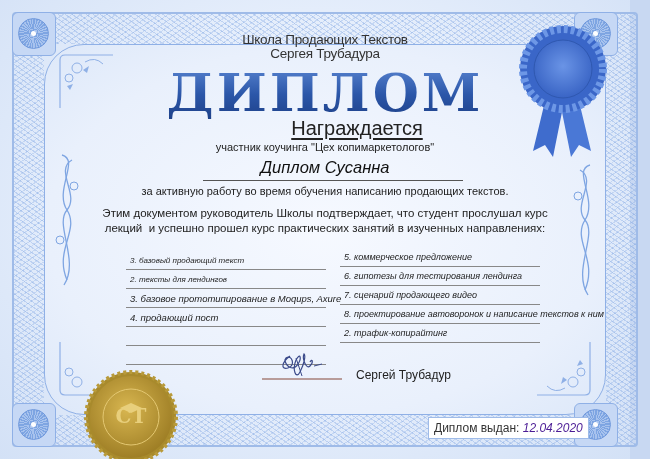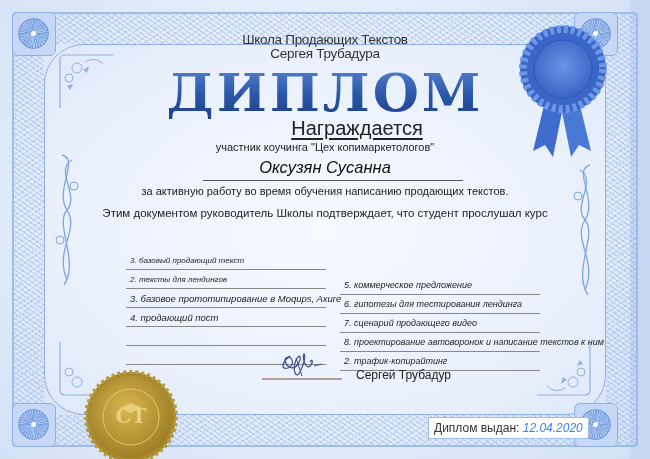--- a/index.html
+++ b/index.html
@@ -88,21 +88,21 @@
     position:absolute; top:185px; left:0; width:650px; text-align:center; font-size:11px; color:#222;
   }
   .confirm {
     position:absolute; top:206px; left:0; width:650px; text-align:center; font-size:11.5px; color:#222; line-height:15px;
   }
   .courses {
     position:absolute; left:126px; top:251px; width:410px;
   }
   .col { position:absolute; top:0; width:200px; }
   .col.left { left:0; }
-  .col.right { left:214px;margin-top:28px; }
+  .col.right { left:214px; }
   .item {
     position:relative; height:19px; border-bottom:1.5px solid #888;
     font-size:9.5px; font-style:italic; color:#222; white-space:nowrap;
     padding-left:4px; line-height:19px;
   }
   .col.left .item:nth-child(1) { font-size:8px; }
   .col.left .item:nth-child(2) { font-size:8px; }
   .col.right .item { font-size:9px; overflow:visible; }
 
   .signature {
@@ -113,21 +113,21 @@
   }
   .signer {
     position:absolute; left:356px; top:368px; font-size:12px; color:#222;
   }
 
   .issued {
     position:absolute; left:428px; top:417px; width:161px; height:22px;
     background:#fff; border:1px solid #9fbbe8;
     font-size:12px; color:#333; line-height:20px; padding-left:5px; white-space:nowrap;
   }
-  .issued b { font-style:italic; font-weight:normal; color:#3b82f6; }
+  .issued b { font-style:italic; font-weight:normal; color:#4c1d95; }
 
   
   .ribbon { position:absolute; left:517px; top:23px; width:92px; height:140px; }
   
   .seal { position:absolute; left:84px; top:370px; width:94px; height:94px; }
 </style>
 </head>
 <body>
 
 <div class="sheet">
@@ -182,26 +182,27 @@
   </svg>
 
   <div class="school l1">Школа Продающих Текстов</div>
   <div class="school l2">Сергея Трубадура</div>
 
   <div class="title">ДИПЛОМ</div>
 
   <div class="awarded"><span>Награждается</span></div>
 
   <div class="participant">участник коучинга "Цех копимаркетологов"</div>
-  <div class="name">Оксузян Сусанна</div>
+  <div class="name">Диплом Сусанна</div>
   <div class="name-line"></div>
   <div class="for-work">за активную работу во время обучения написанию продающих текстов.</div>
 
   <div class="confirm">
     <div>Этим документом руководитель Школы подтверждает, что студент прослушал курс</div>
+    <div style="white-space:pre">лекций  и успешно прошел курс практических занятий в изученных направлениях:</div>
   </div>
 
   <div class="courses">
     <div class="col left">
       <div class="item">3. базовый продающий текст</div>
       <div class="item">2. тексты для лендингов</div>
       <div class="item">3. базовое прототипирование в Moqups, Axure</div>
       <div class="item">4. продающий пост</div>
       <div class="item"></div>
       <div class="item"></div>

